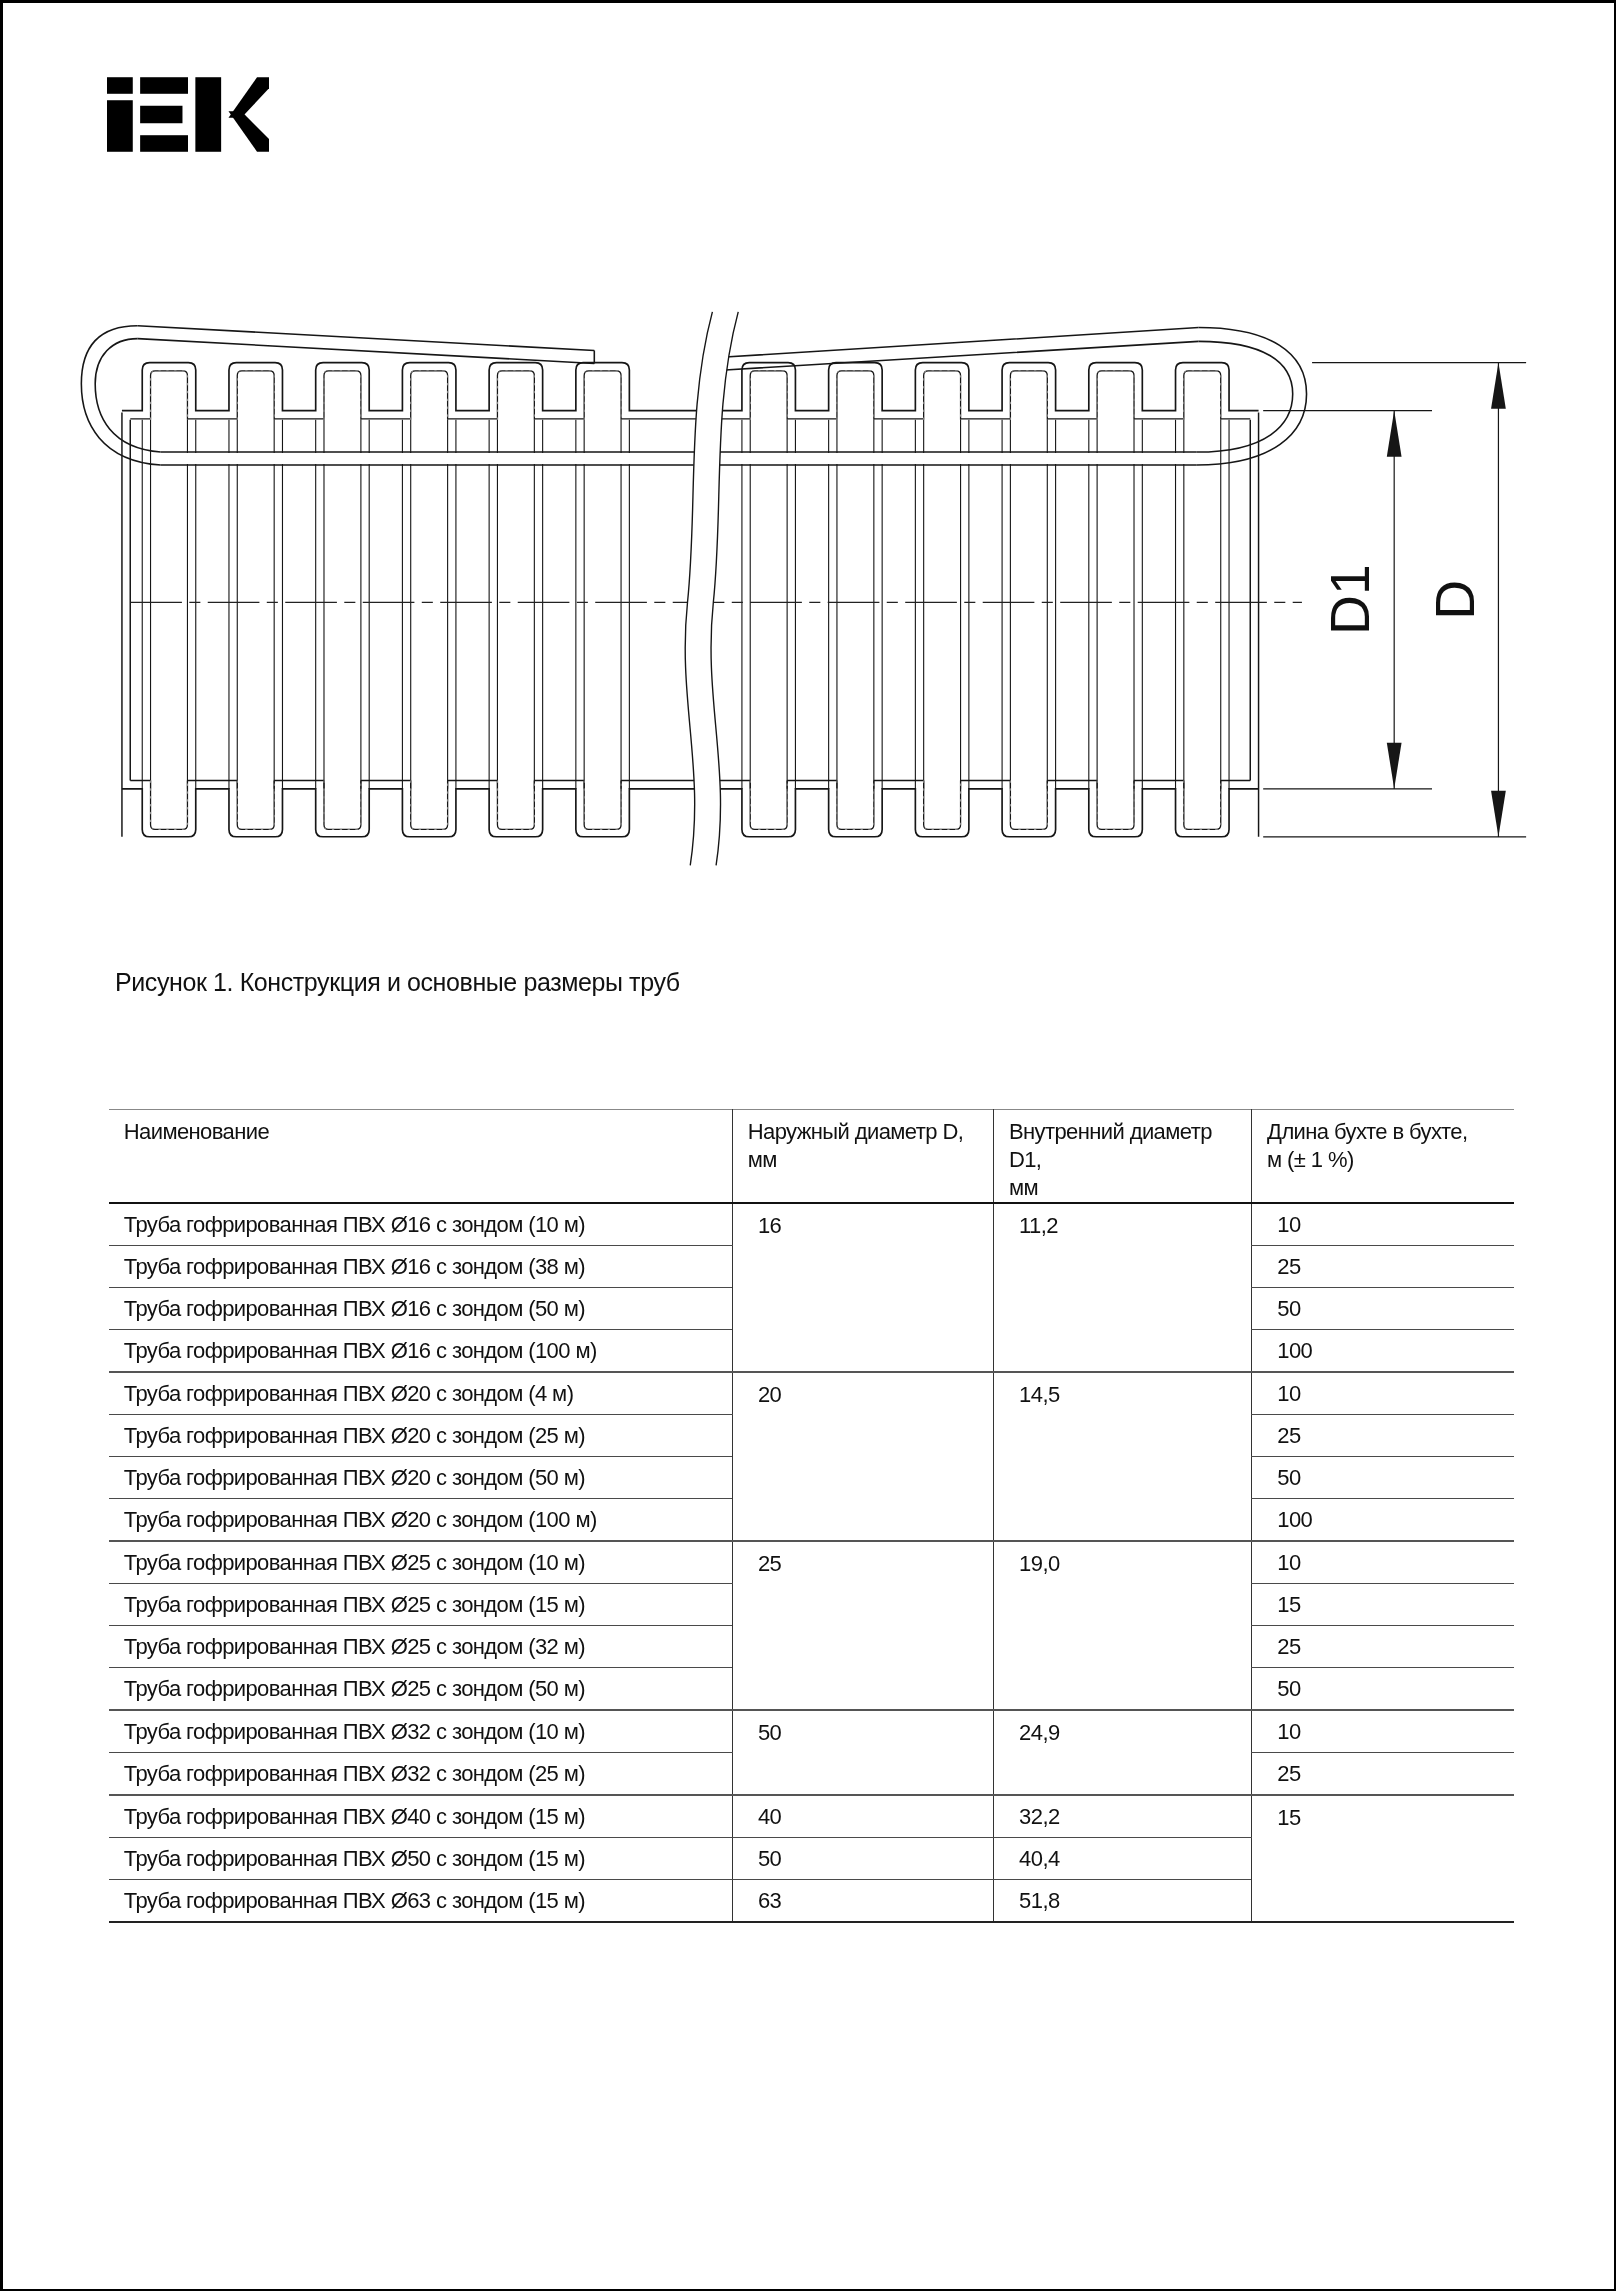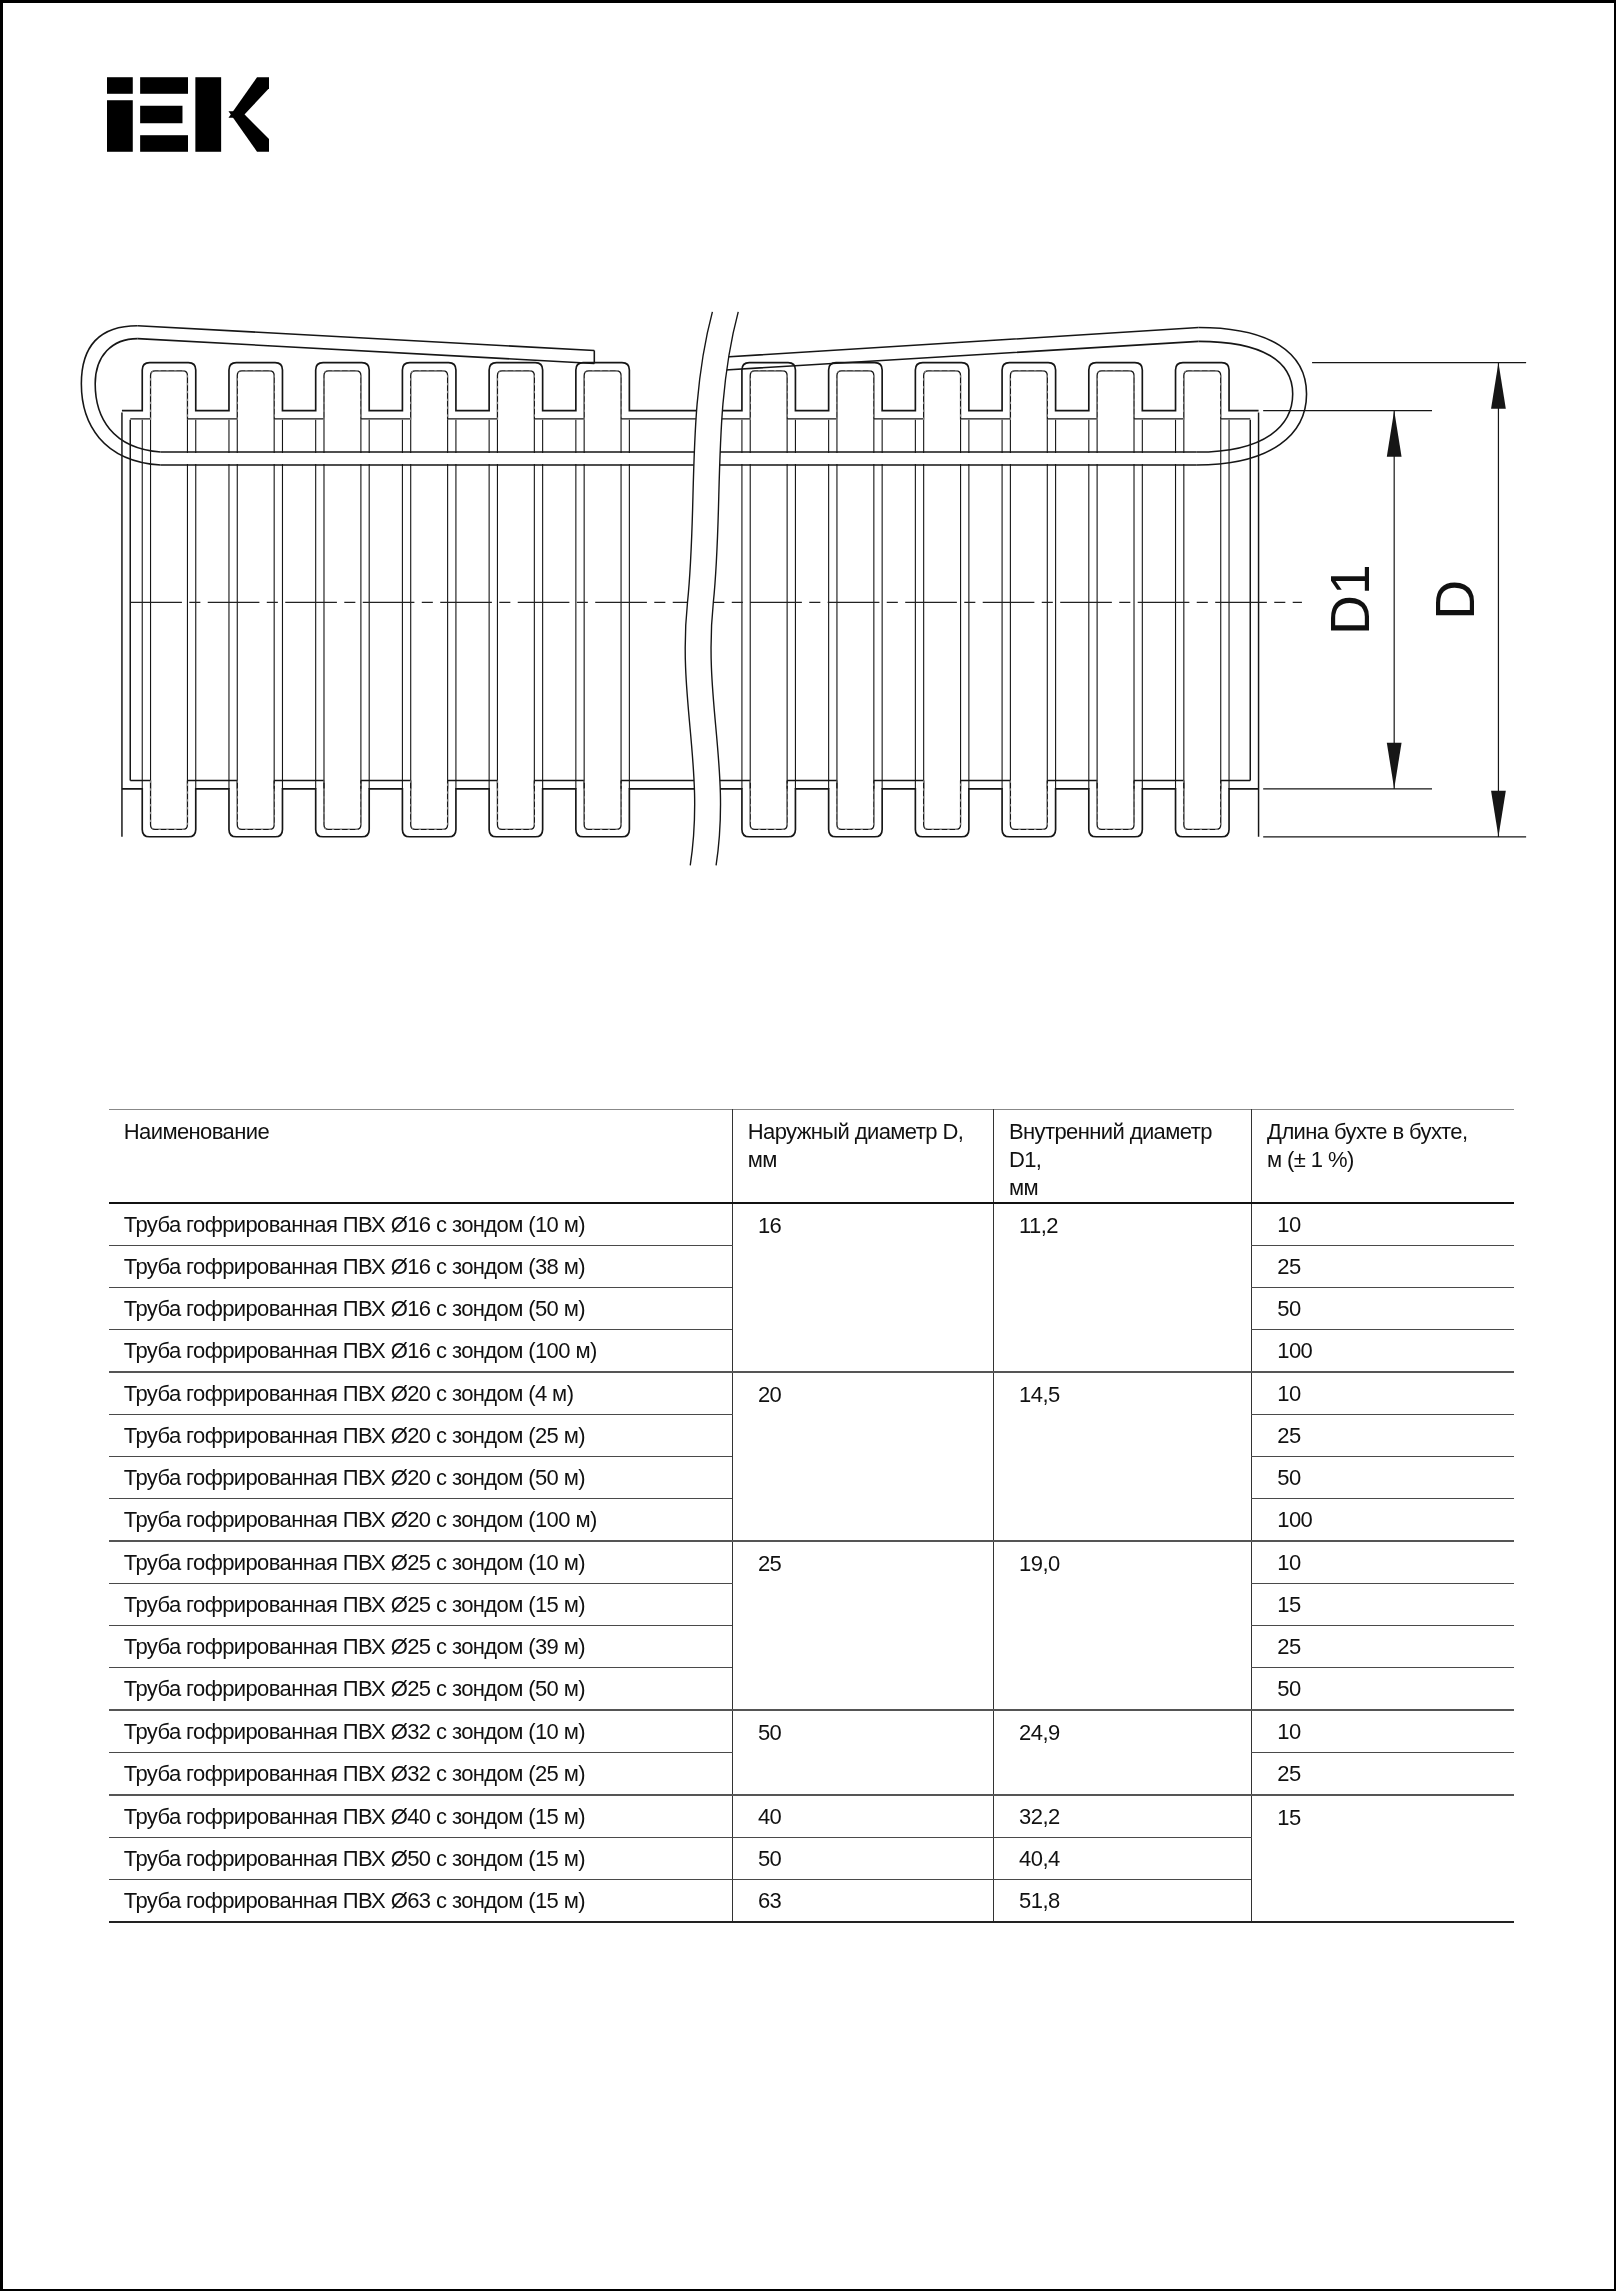--- a/index.html
+++ b/index.html
@@ -99,20 +99,21 @@
       <polygon points="1507,852 1499,802 1515,802"></polygon>
       <polygon points="1620,390 1612,440 1628,440"></polygon>
       <polygon points="1620,904 1612,854 1628,854"></polygon>
     </g>
     <g font-size="60" fill="#111" text-anchor="middle">
       <text transform="translate(1480,647) rotate(-90)">D1</text>
       <text transform="translate(1594,647) rotate(-90)">D</text>
     </g>
   </svg>
 
+  <div class="caption">Рисунок 1. Конструкция и основные размеры труб</div>
 
   <table class="spec">
     <colgroup>
       <col style="width:623px">
         <col style="width:261px">
         <col style="width:258px">
         <col style="width:262px">
     </colgroup>
     <thead>
       <tr>
@@ -175,21 +176,21 @@
           <td class="c-name">Труба гофрированная ПВХ Ø25 с зондом (10 м)</td>
           <td class="c-num vline" rowspan="4">25</td>
           <td class="c-num vline" rowspan="4">19,0</td>
           <td class="c-num vline">10</td>
         </tr>
         <tr>
           <td class="c-name">Труба гофрированная ПВХ Ø25 с зондом (15 м)</td>
           <td class="c-num vline">15</td>
         </tr>
         <tr>
-          <td class="c-name">Труба гофрированная ПВХ Ø25 с зондом (39 м)</td>
+          <td class="c-name">Труба гофрированная ПВХ Ø25 с зондом (32 м)</td>
           <td class="c-num vline">25</td>
         </tr>
         <tr>
           <td class="c-name">Труба гофрированная ПВХ Ø25 с зондом (50 м)</td>
           <td class="c-num vline">50</td>
         </tr>
         <tr class="group-start">
           <td class="c-name">Труба гофрированная ПВХ Ø32 с зондом (10 м)</td>
           <td class="c-num vline" rowspan="2">50</td>
           <td class="c-num vline" rowspan="2">24,9</td>

